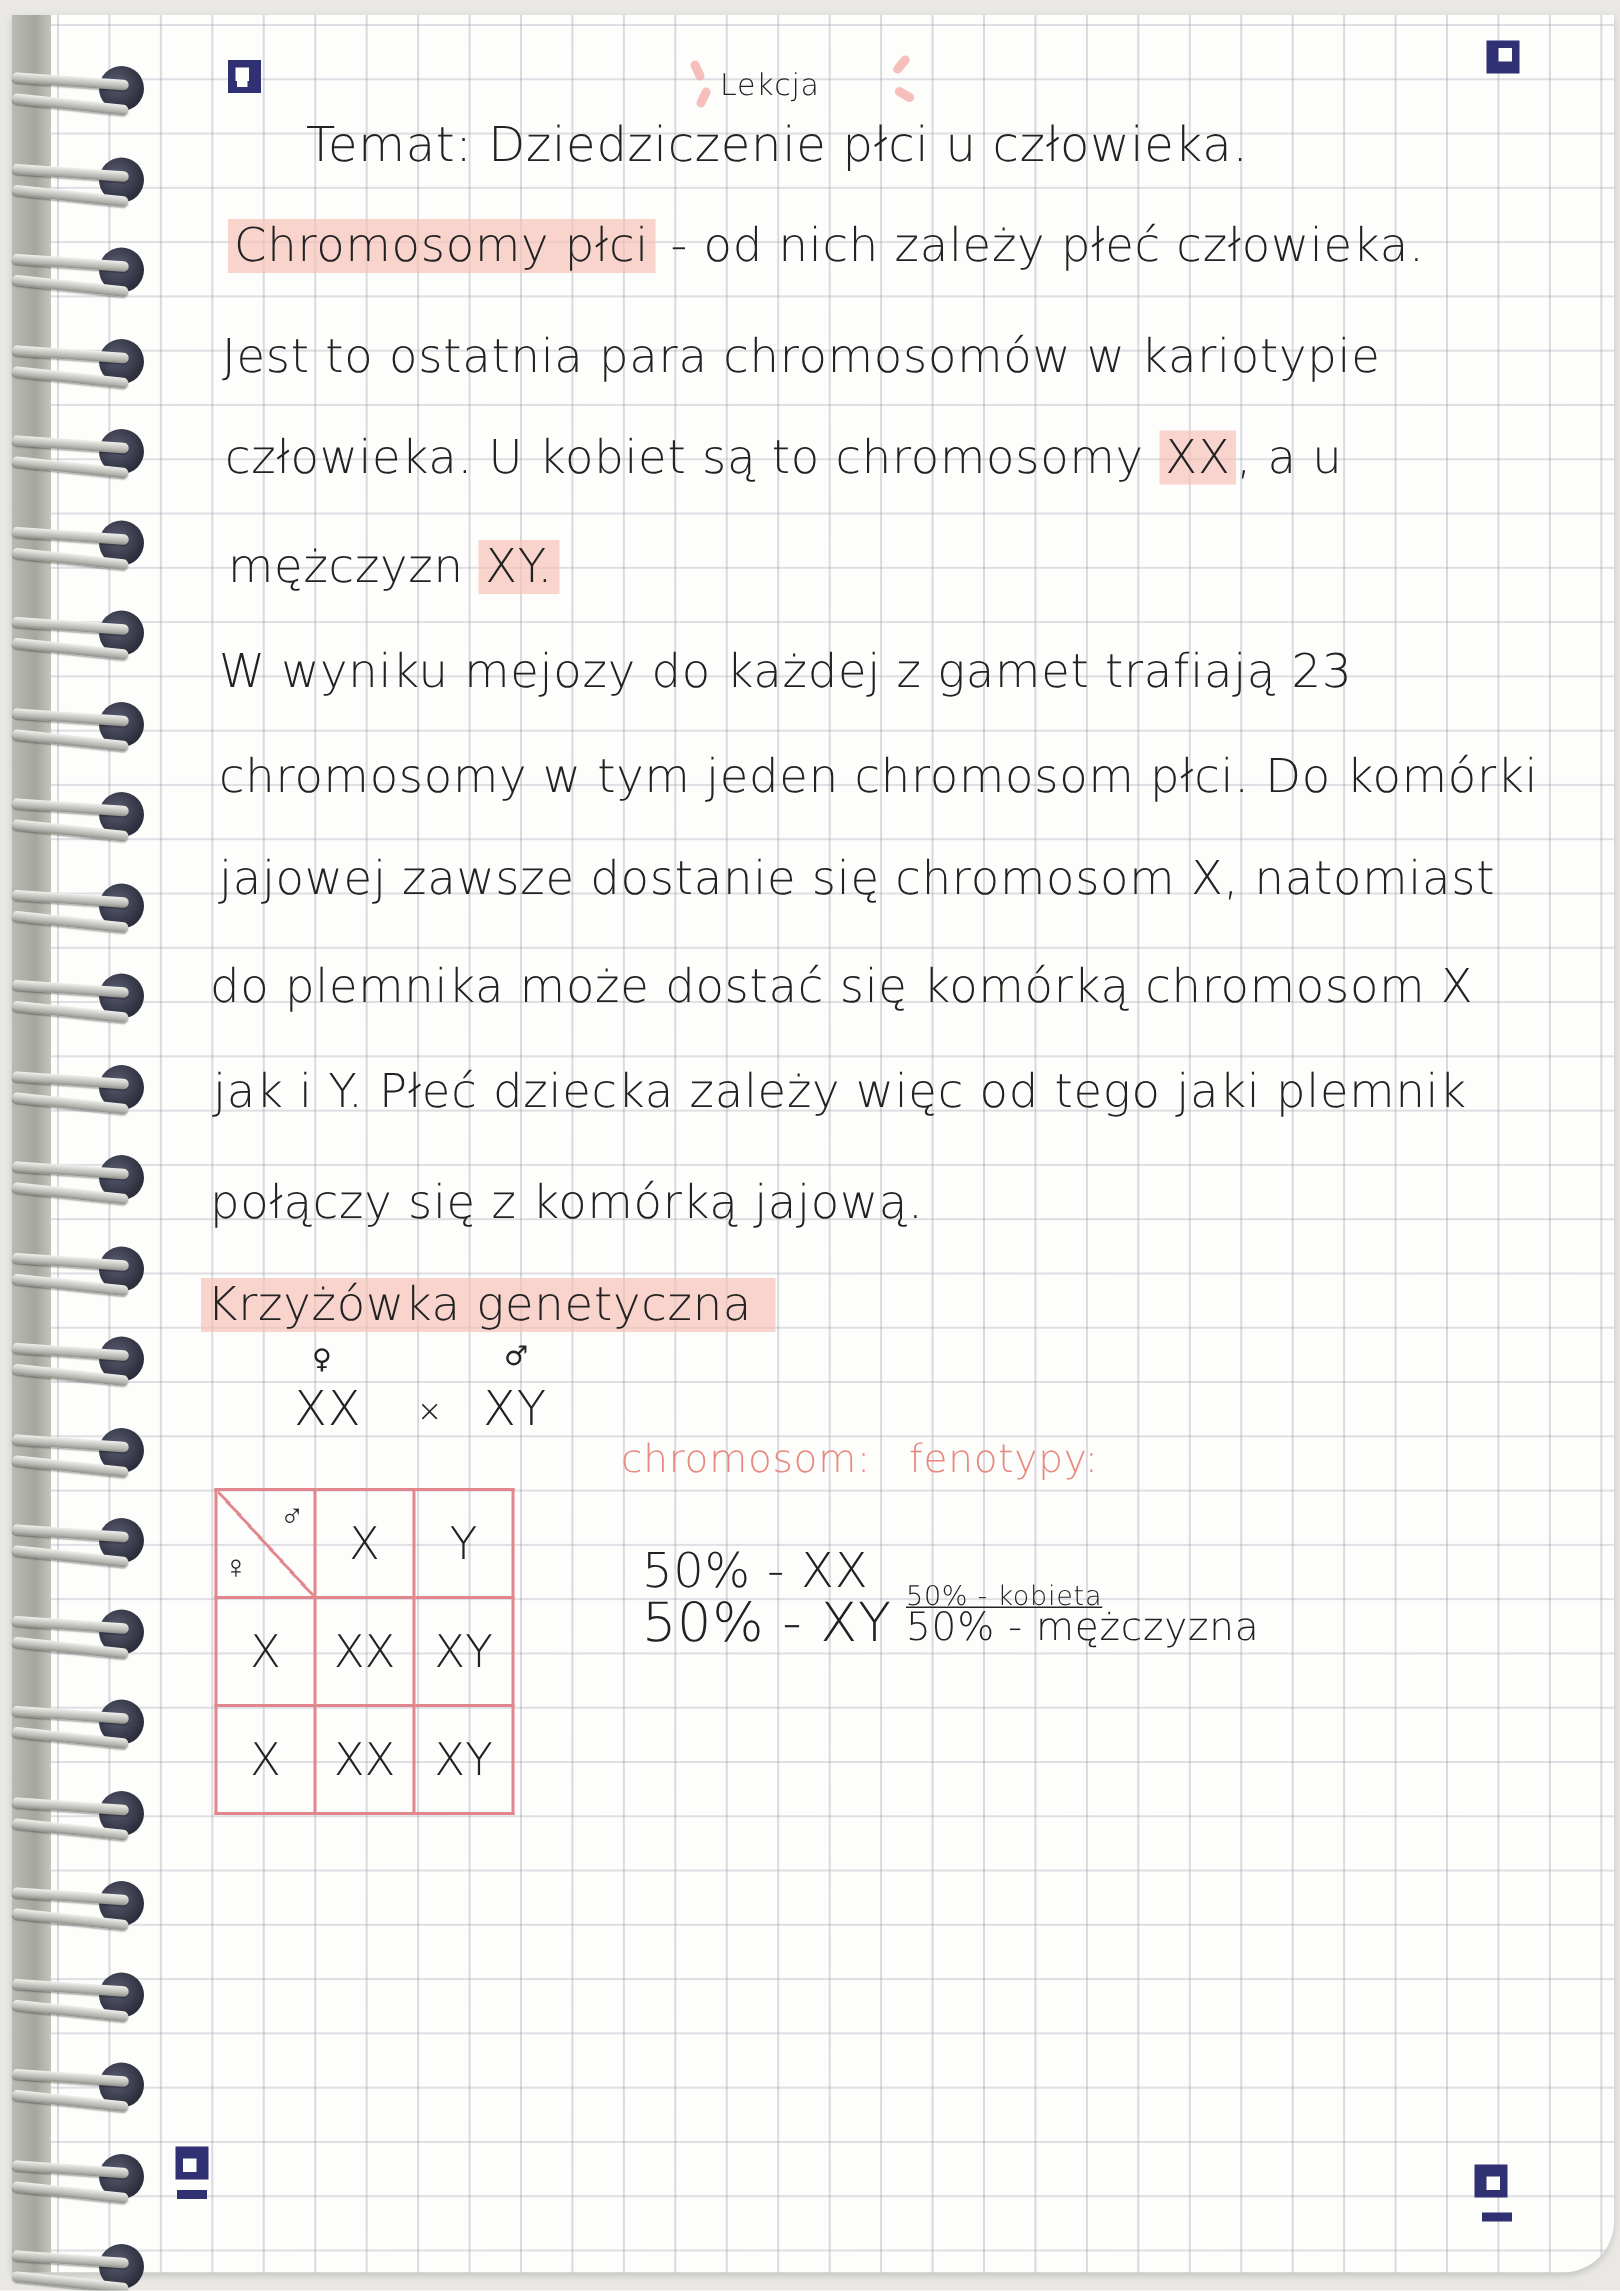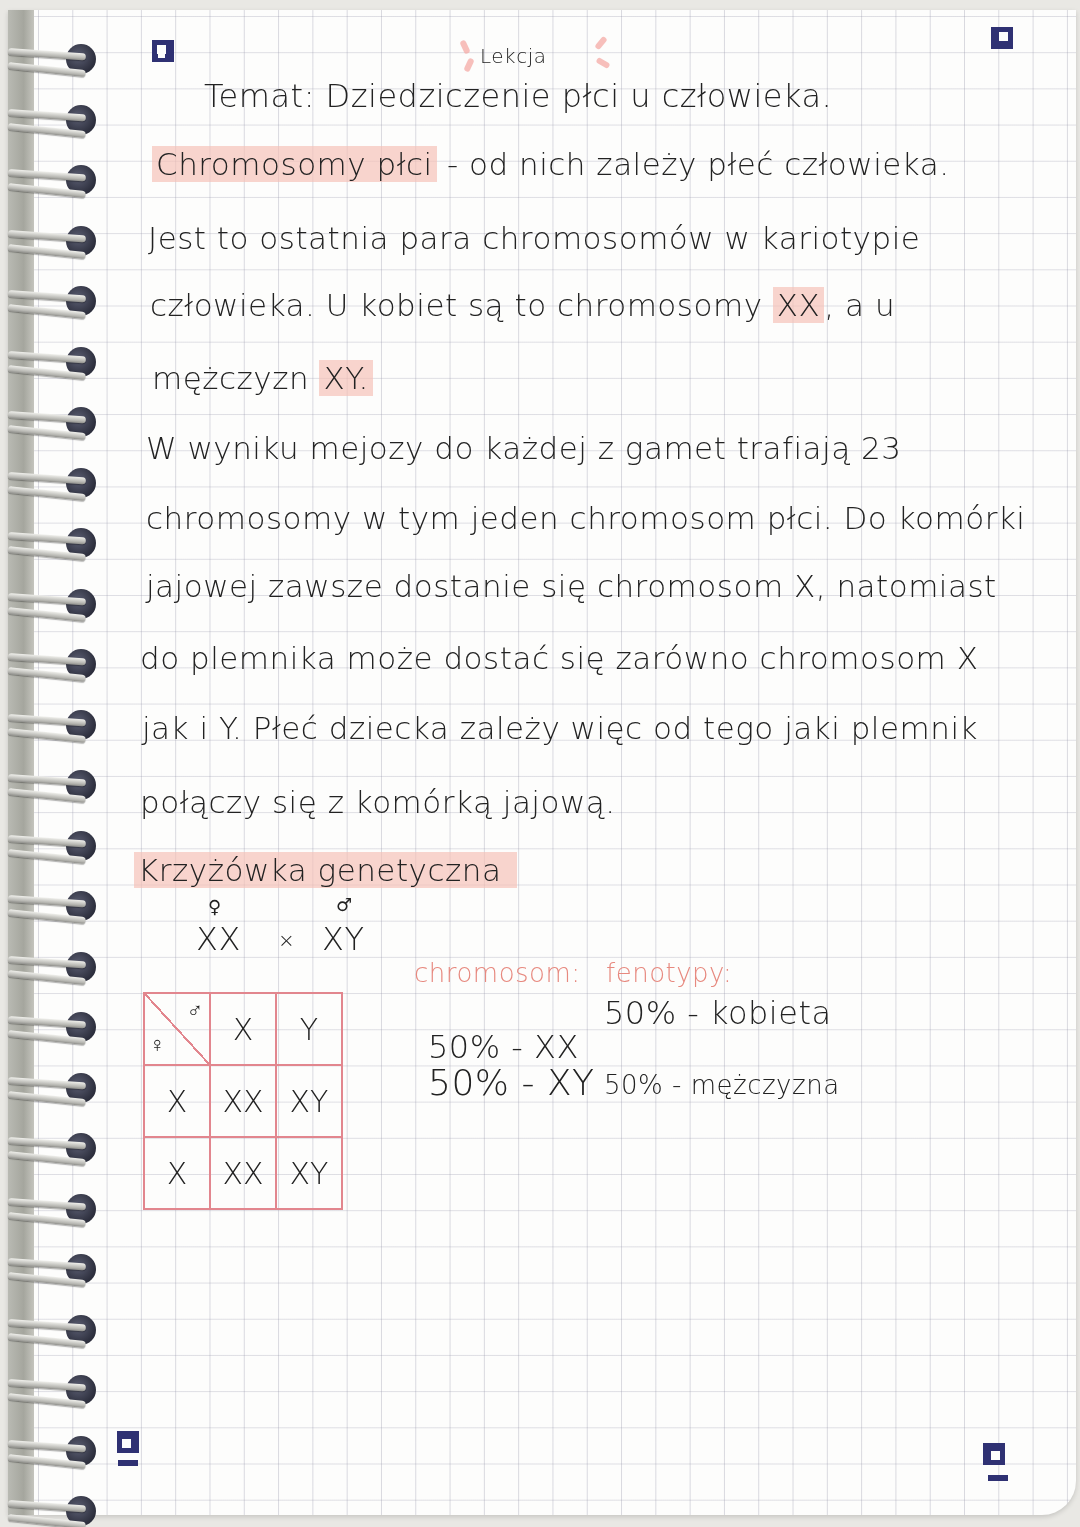--- a/index.html
+++ b/index.html
@@ -328,21 +328,21 @@
 <div class="hw line" style="left:148px;top:218px;">Jest to ostatnia para chromosomów  w kariotypie</div>
 <div class="hw line" style="left:150px;top:285px;">
   <span>człowieka. U kobiet są to chromosomy </span><span class="hl">XX</span><span>, a u</span>
 </div>
 <div class="hw line" style="left:152px;top:358px;">
   <span>mężczyzn </span><span class="hl">XY.</span>
 </div>
 <div class="hw line" style="left:146px;top:428px;">W wyniku mejozy do każdej z gamet trafiają 23</div>
 <div class="hw line" style="left:146px;top:498px;">chromosomy w tym jeden chromosom płci. Do komórki</div>
 <div class="hw line" style="left:146px;top:566px;">jajowej zawsze dostanie się chromosom X, natomiast</div>
-<div class="hw line" style="left:140px;top:638px;">do plemnika może dostać się zarówno chromosom X</div>
+<div class="hw line" style="left:140px;top:638px;">do plemnika może dostać się komórką chromosom X</div>
 <div class="hw line" style="left:142px;top:708px;">jak i Y. Płeć dziecka zależy więc od tego jaki plemnik</div>
 <div class="hw line" style="left:140px;top:782px;text-align:right;">połączy się z komórką jajową.</div>
 
 <div class="hw line" style="left:134px;top:850px;">
   <span class="hl" style="padding-right:16px;">Krzyżówka genetyczna</span>
 </div>
 
 <div class="hw" style="left:196px;top:920px;font-size:32px;">XX</div>
 <div class="sym-sup" style="left:208px;top:896px;">♀</div>
 <div class="hw" style="left:278px;top:928px;font-size:20px;">×</div>
@@ -370,14 +370,14 @@
     <td>XY</td>
   </tr>
 </tbody>
   </table>
 
 <div class="hw pink-label" style="left:414px;top:958px;">chromosom:</div>
 <div class="hw" style="left:428px;top:1030px;font-size:32px;line-height:34px;">50% - XX</div>
 <div class="hw" style="left:428px;top:1066px;font-size:36px;line-height:34px;">50% - XY</div>
 
 <div class="hw pink-label" style="left:606px;top:958px;">fenotypy:</div>
-<div class="hw" style="left:604px;top:996px;font-size:32px;line-height:34px;">50% - kobieta</div>
+<div class="hw" style="left:604px;top:1048px;font-size:18px;line-height:34px;text-decoration:underline;">50% - kobieta</div>
 <div class="hw" style="left:604px;top:1068px;font-size:26px;line-height:34px;">50% - mężczyzna</div>
 
 </body></html>

